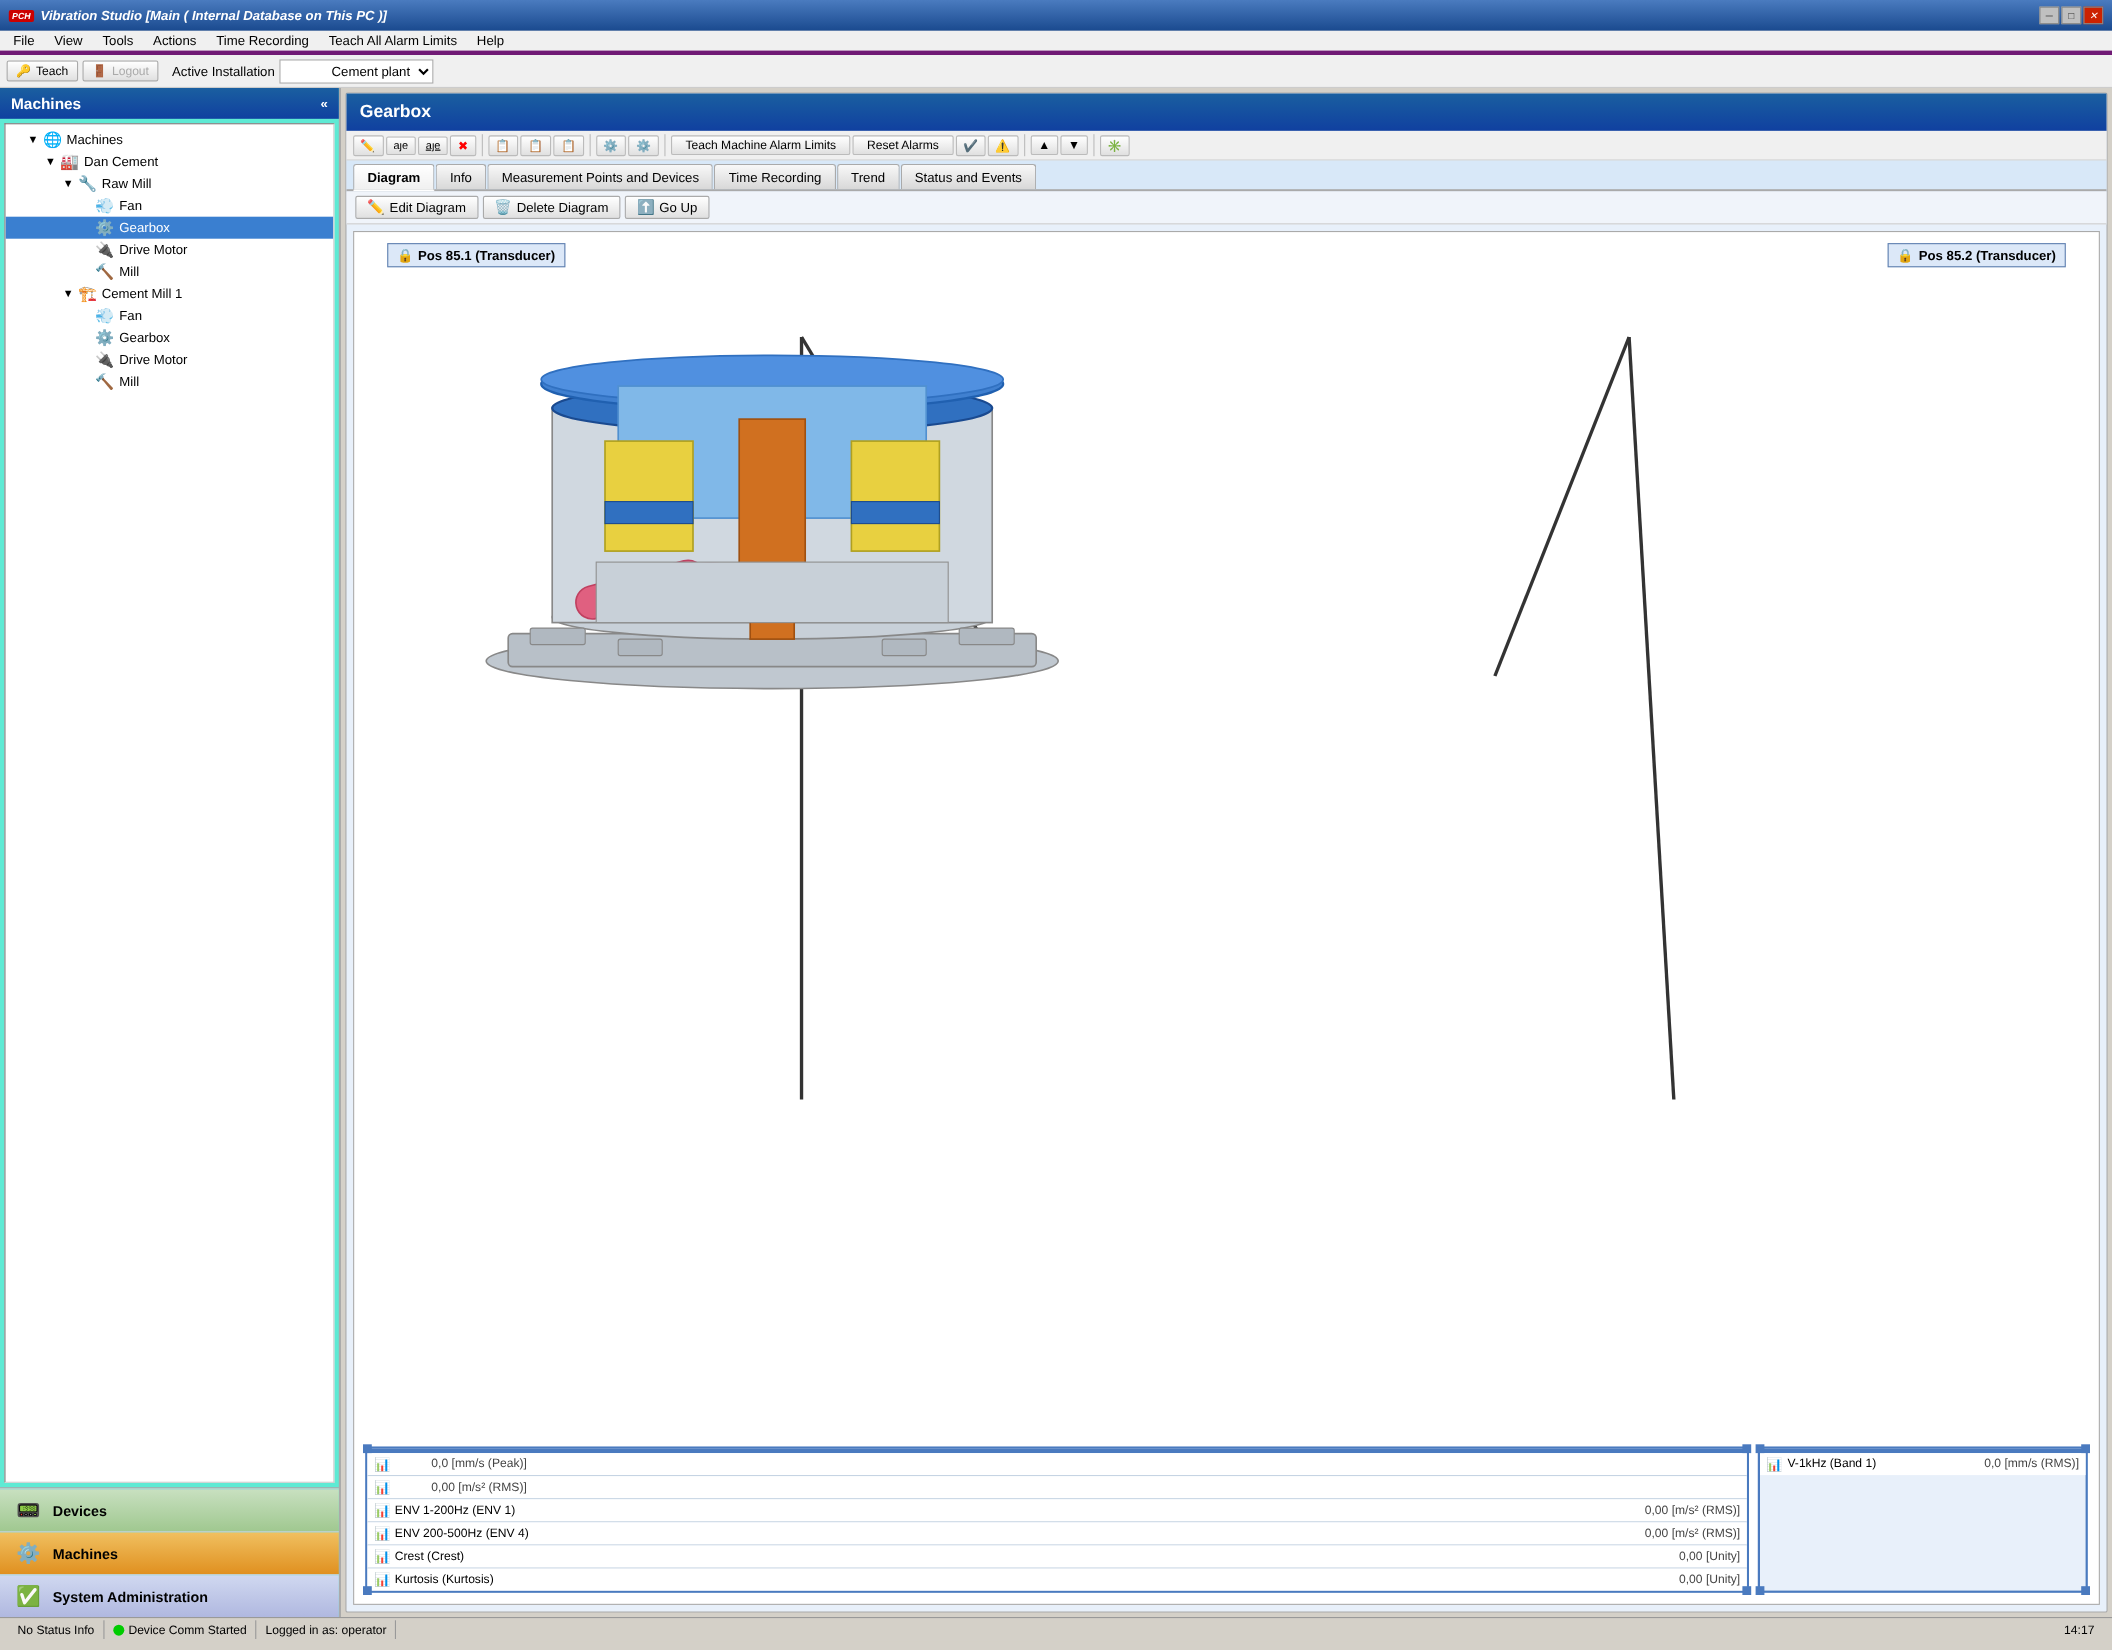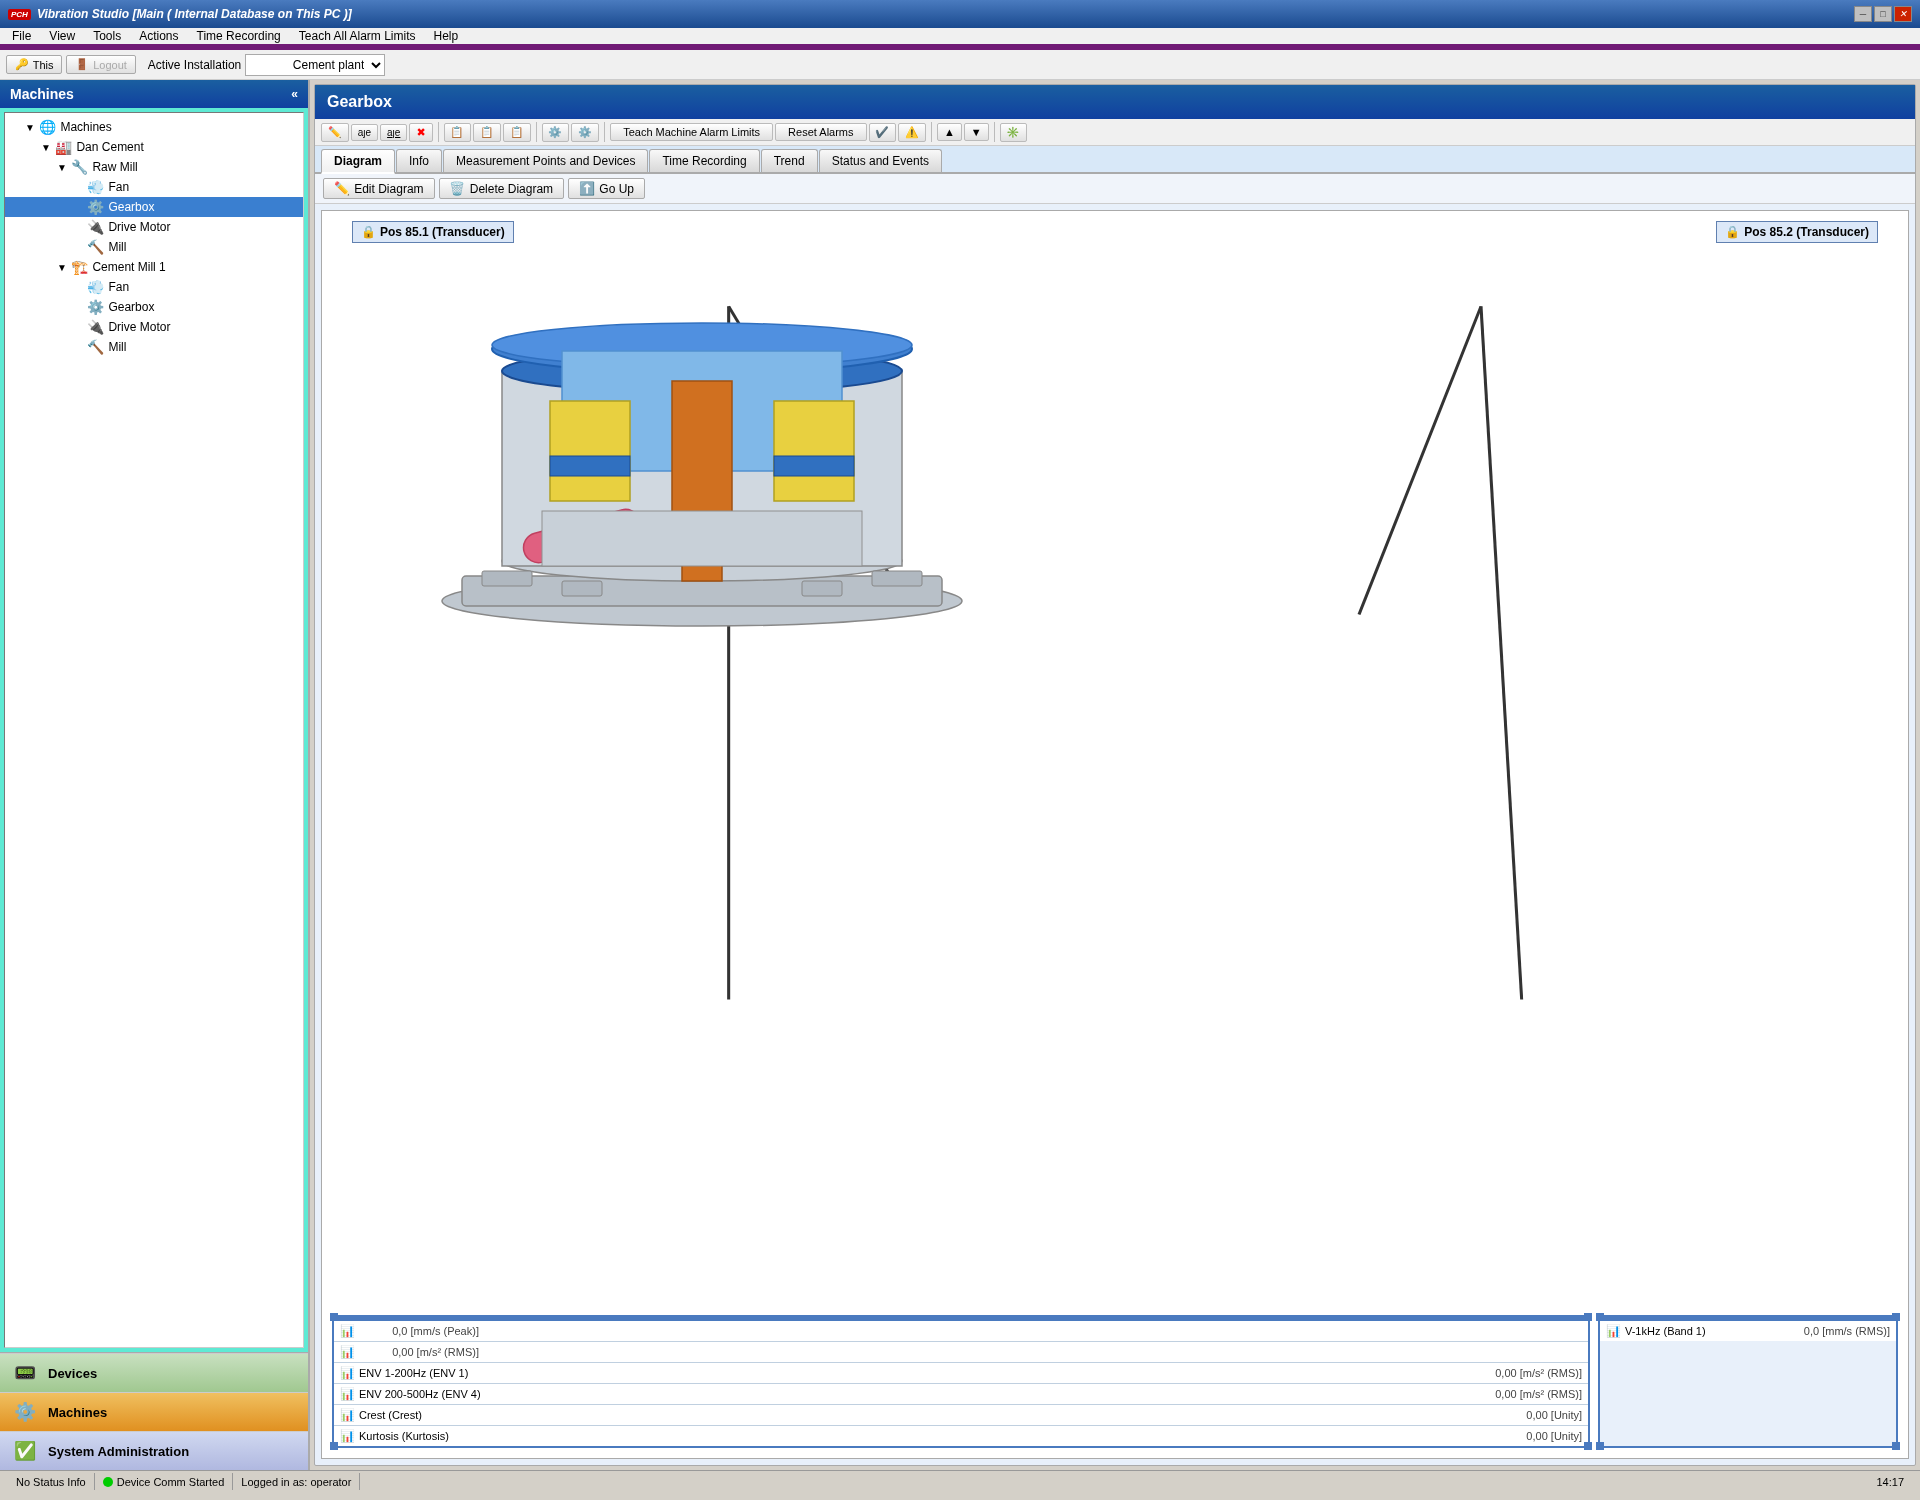--- a/index.html
+++ b/index.html
@@ -21,21 +21,21 @@
     .title-bar-controls { display: flex; gap: 2px; }
     .title-btn {
       width: 18px; height: 16px; background: #c0c0c0; border: 1px solid #888;
       font-size: 9px; cursor: pointer; display: flex; align-items: center; justify-content: center;
       color: #333;
     }
     .title-btn.close { background: #cc2200; color: white; }
 
     
     .menu-bar {
-      background: #f0f0f0; border-bottom: 6px solid #701a75;
+      background: #f0f0f0; border-bottom: 4px solid #701a75;
       padding: 2px 4px; display: flex; gap: 2px; height: 22px; align-items: center;
     }
     .menu-item { padding: 2px 8px; cursor: pointer; font-size: 12px; }
 
     
     .toolbar {
       background: #f0f0f0; border-bottom: 1px solid #ccc;
       padding: 3px 6px; display: flex; gap: 4px; align-items: center; height: 30px;
     }
     .toolbar-btn {
@@ -217,21 +217,21 @@
   <span class="menu-item">Tools</span>
   <span class="menu-item">Actions</span>
   <span class="menu-item">Time Recording</span>
   <span class="menu-item">Teach All Alarm Limits</span>
   <span class="menu-item">Help</span>
 </div>
 
 <div class="toolbar">
   <div class="toolbar-btn">
     <span>🔑</span>
-    <span>This</span>
+    <span>Teach</span>
   </div>
   <div class="toolbar-btn" style="color:#aaa;">
     <span>🚪</span>
     <span>Logout</span>
   </div>
   <span class="install-label">Active Installation</span>
   <select class="install-select">
     <option>Cement plant</option>
   </select>
 </div>

